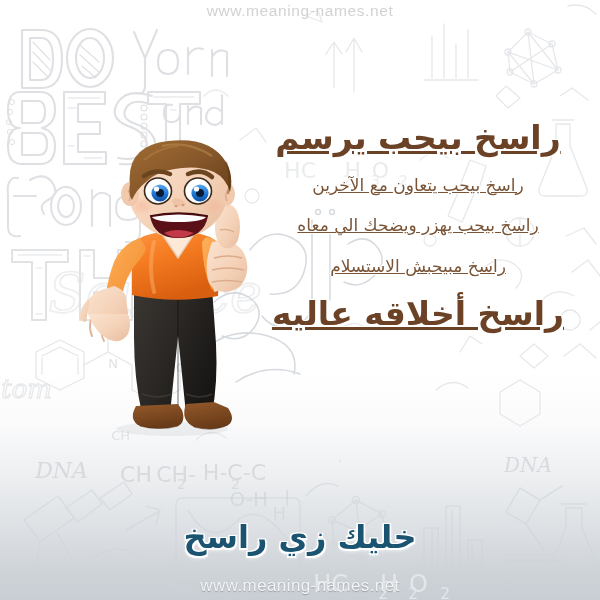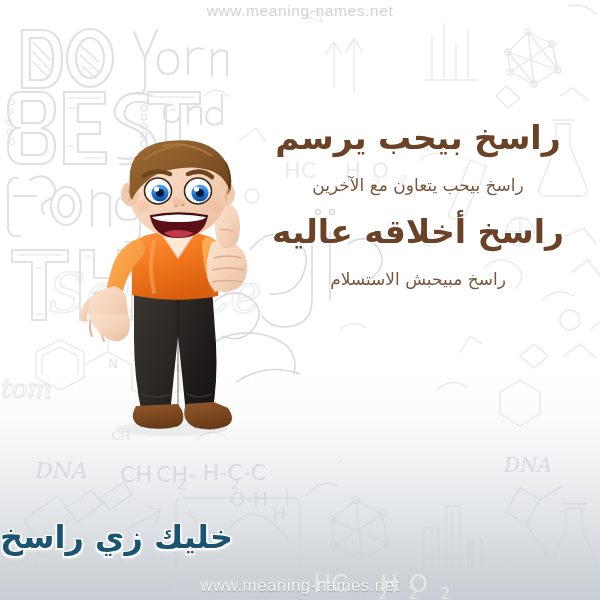--- a/index.html
+++ b/index.html
@@ -91,40 +91,41 @@
   }
   .trait {
     color:#6b4226;
     font-family:"DejaVu Sans", sans-serif;
     white-space:nowrap;
     text-shadow:
       1px 1px 0 rgba(255,255,255,.95),
       -1px 1px 0 rgba(255,255,255,.95),
       1px -1px 0 rgba(255,255,255,.95),
       -1px -1px 0 rgba(255,255,255,.95);
+    text-decoration: underline;
   }
   .trait.big {
     font-size:33px;
     font-weight:bold;
     line-height:1.32;
     padding:4px 0 6px;
   }
   .trait.small {
     font-size:17px;
     font-weight:normal;
     line-height:1.35;
     padding:8px 0 10px;
     color:#7a5537;
   }
 
   
   #footer-slogan {
     position:absolute;
     bottom:44px; left:0; right:0;
-    text-align:left;
+    text-align:center;
     direction:rtl;
     font-family:"DejaVu Sans", sans-serif;
     font-size:32px;
     font-weight:bold;
     color:#1b5470;
     text-shadow:
       1.5px 1.5px 0 #fff, -1.5px 1.5px 0 #fff,
       1.5px -1.5px 0 #fff, -1.5px -1.5px 0 #fff,
       0 2px 4px rgba(255,255,255,.85);
     white-space:nowrap;
@@ -518,21 +519,22 @@
       <path d="M88 78 Q116 72 146 78 Q142 100 116 100 Q92 100 88 78 Z" fill="#5a1016"></path>
       <path d="M90 79 Q116 74 144 79 Q140 84 116 84 Q94 84 90 79 Z" fill="#ffffff"></path>
       <path d="M102 95 Q116 104 132 95 Q124 92 116 92 Q108 92 102 95 Z" fill="#c23a4a"></path>
       <path d="M88 78 Q116 72 146 78" stroke="#3f0c10" stroke-width="1.4" fill="none"></path>
     </svg>
   </div>
 
   <div id="traits">
     <div class="trait big">راسخ بيحب يرسم</div>
     <div class="trait small">راسخ بيحب يتعاون مع الآخرين</div>
+    <div class="trait small">راسخ بيحب يهزر ويضحك الي معاه</div>
+    <div class="trait small">راسخ مبيحبش الاستسلام</div>
     <div class="trait big">راسخ أخلاقه عاليه</div>
-    <div class="trait small">راسخ مبيحبش الاستسلام</div>
   </div>
 
   <div id="footer-slogan">خليك زي راسخ</div>
 
   <div id="bottom-watermark">www.meaning-names.net</div>
 
 </div>
 
 </body></html>

